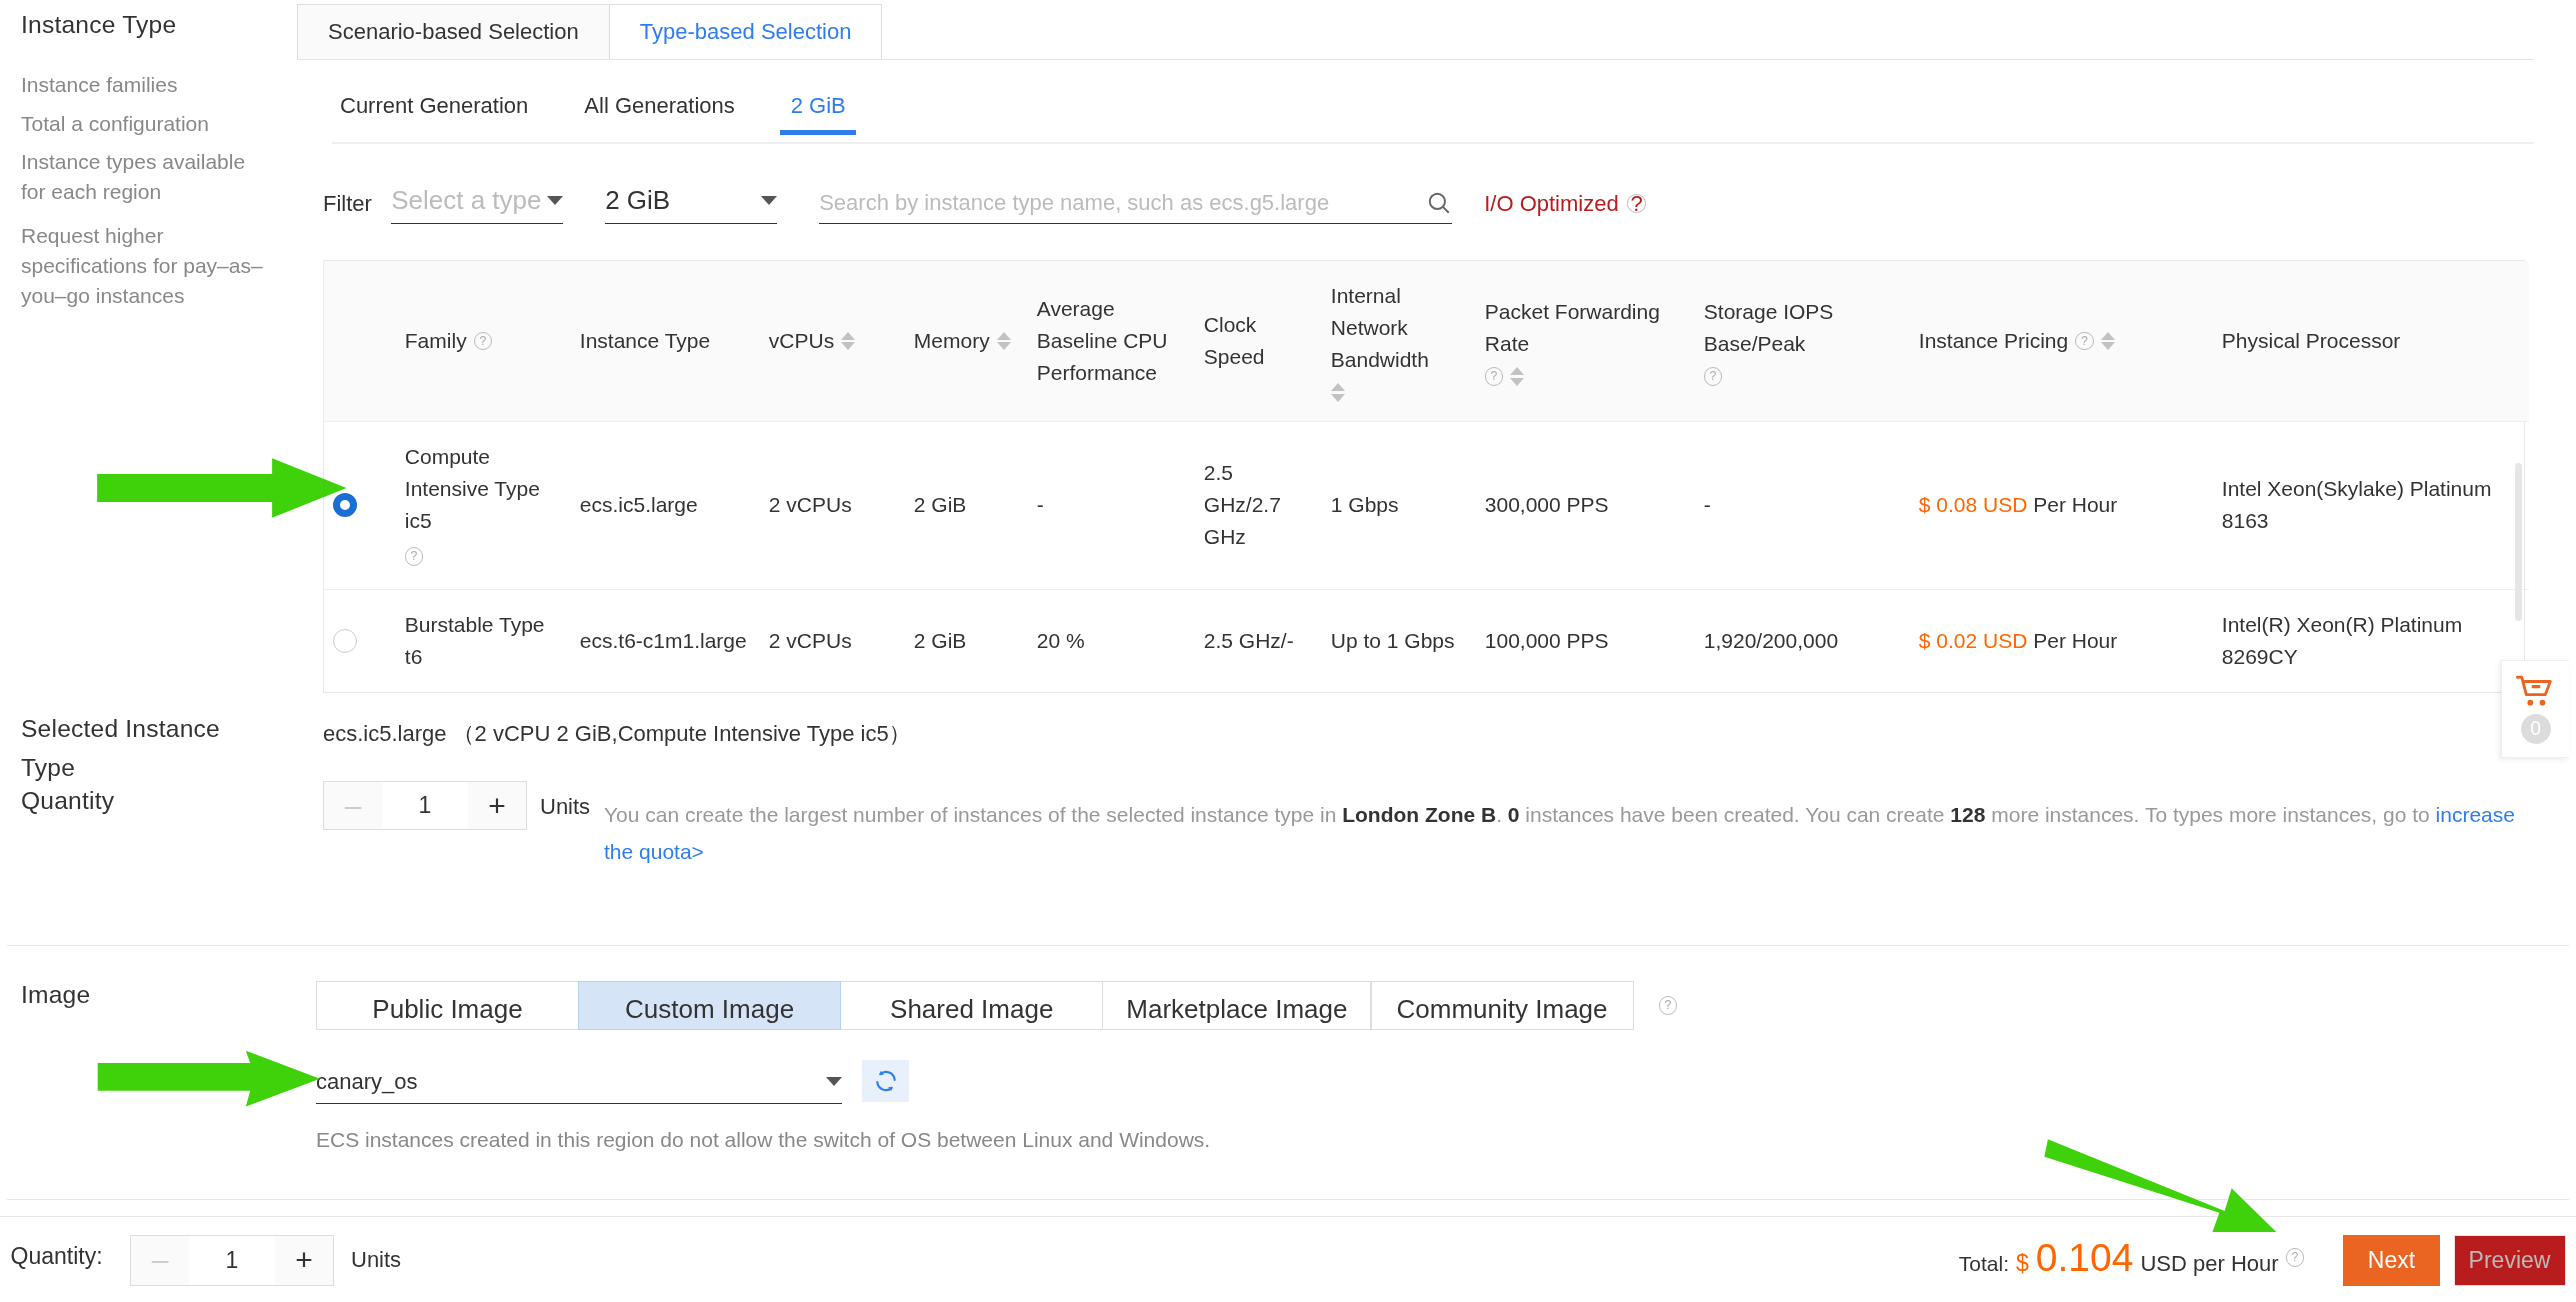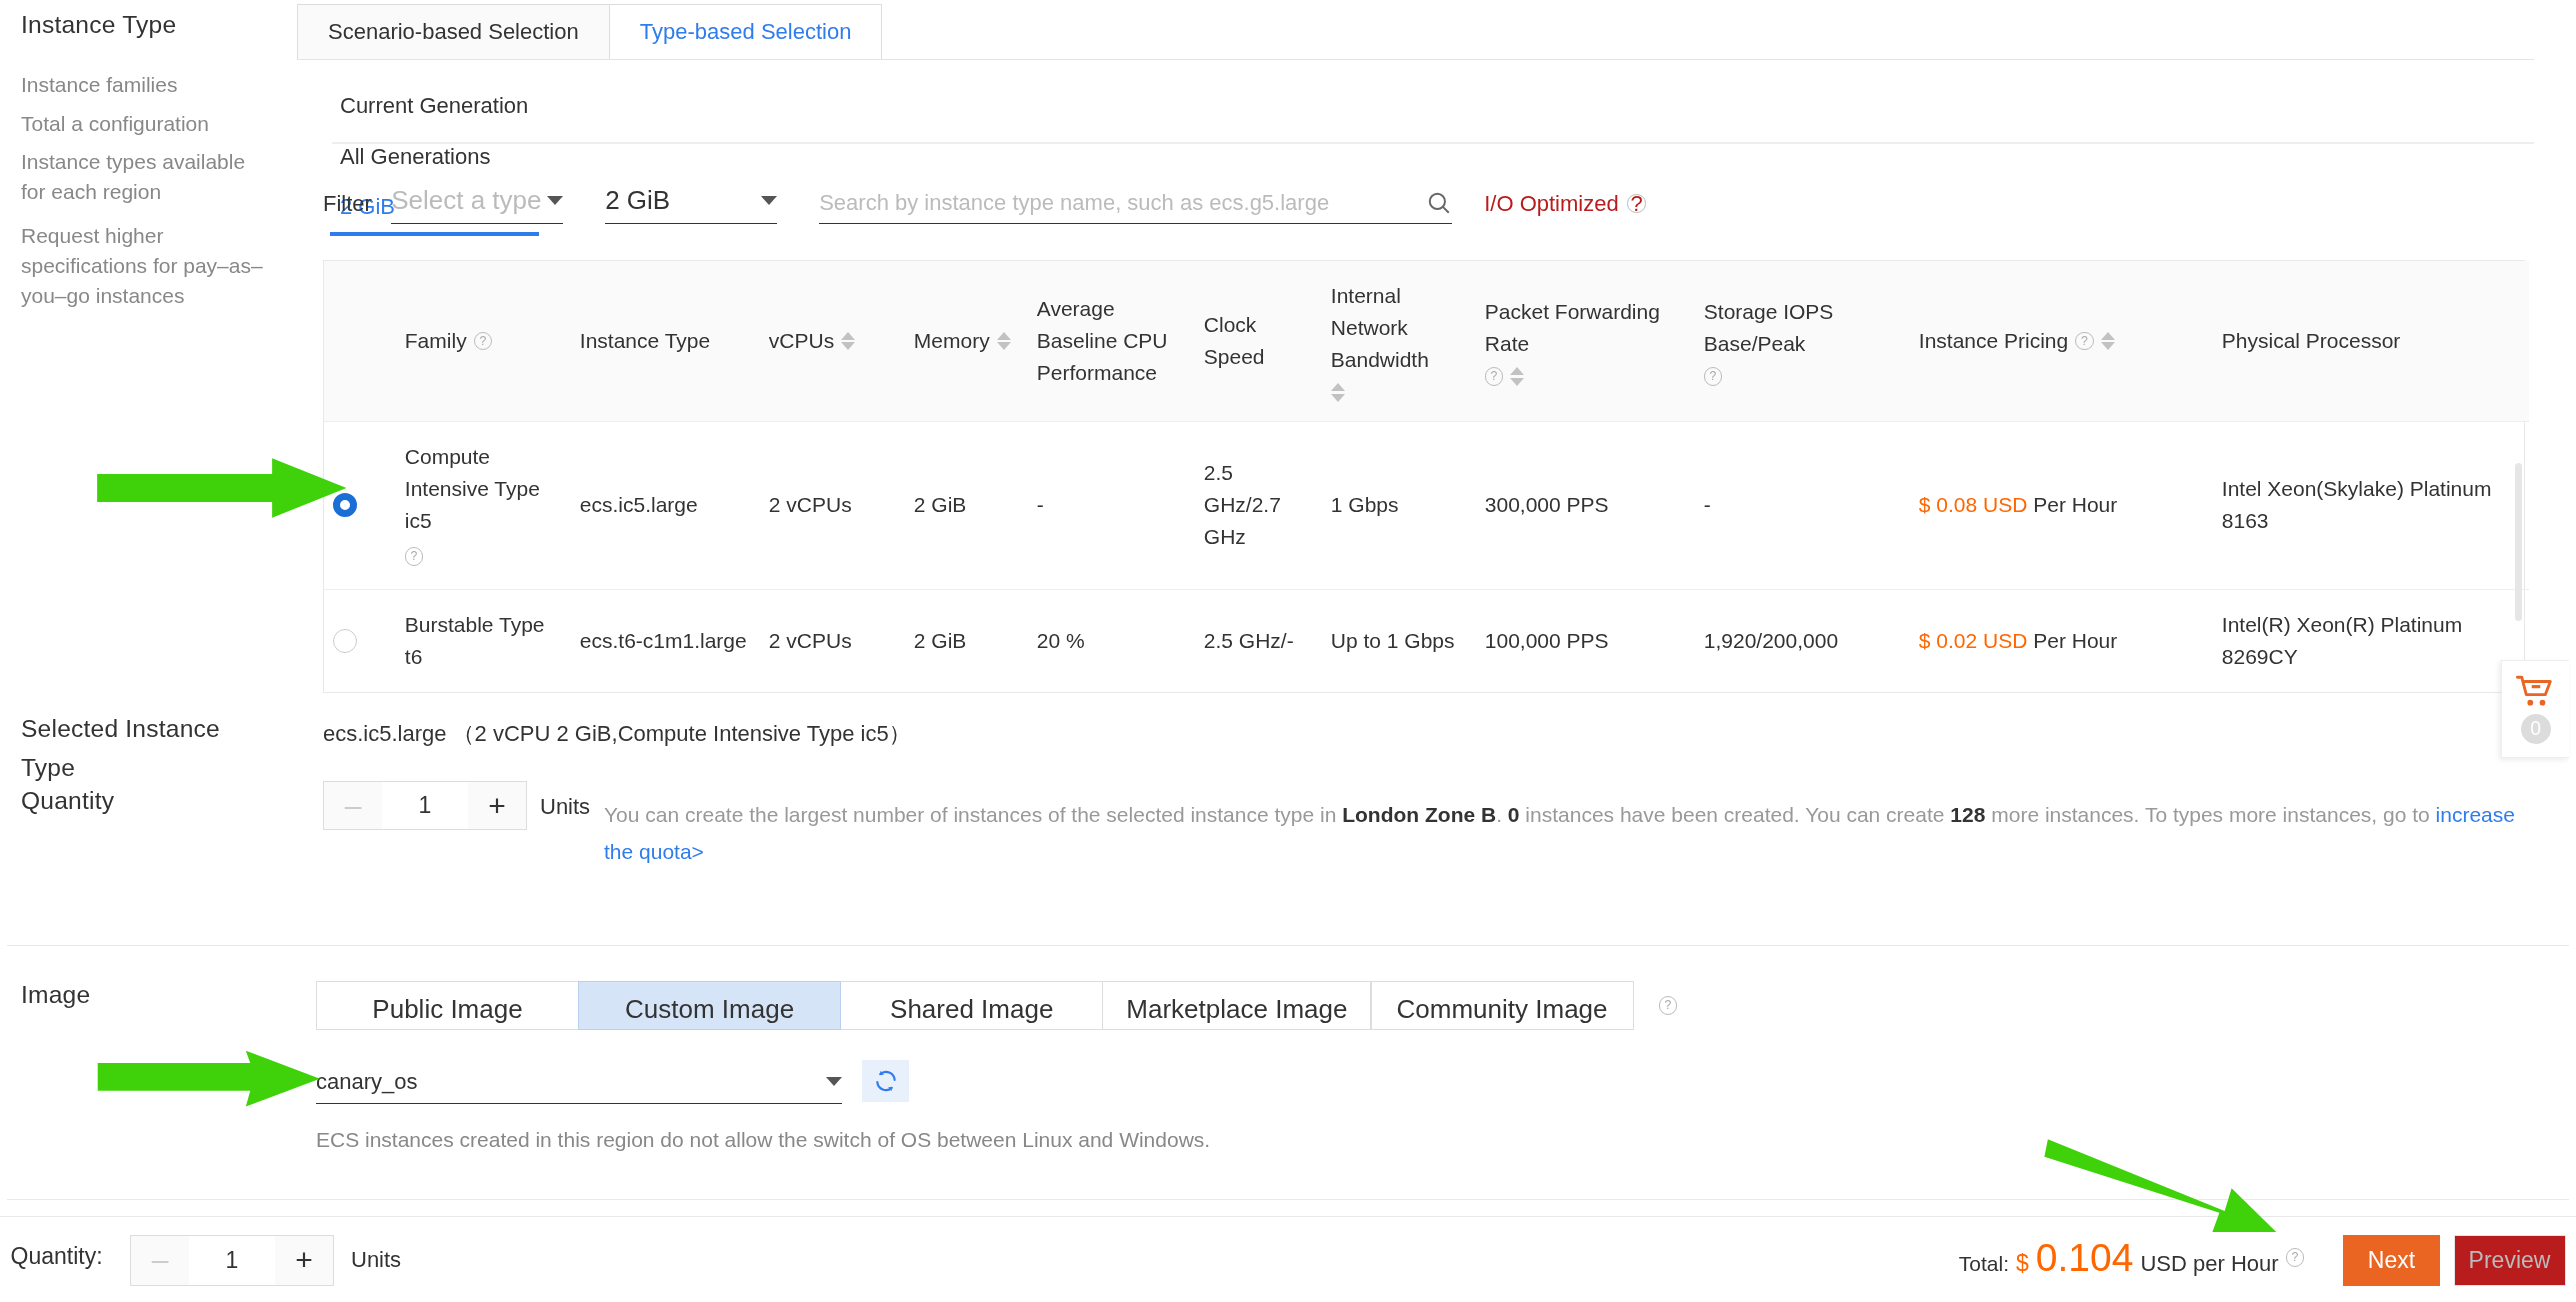--- a/index.html
+++ b/index.html
@@ -42,21 +42,21 @@
     border: 0.9px solid #ddd; border-bottom: none;
     background: #fafafa; margin-right: -0.9px; cursor: pointer;
   }
   .tabstrip .tab.active { background: #fff; color: #2f7ced; border-bottom: 0.9px solid #fff; }
   .tabstrip-rule {
     position: absolute; top: 59px; left: 290px; right: 35px;
     height: 0.9px; background: #e4e4e4;
   }
 
   
-  .subtabs { position: absolute; top: 84px; left: 333px; display: flex; flex-direction: column; }
+  .subtabs { position: absolute; top: 84px; left: 333px; display: flex; }
   .subtabs .stab {
     font-size: 22px; color: #333; padding: 8.8px 0 16px 0;
     margin-right: 56px; cursor: pointer; position: relative;
   }
   .subtabs .stab.active { color: #2f7ced; }
   .subtabs .stab.active::after {
     content: ""; position: absolute; left: -10.5px; right: -10.5px; bottom: 0;
     height: 4.4px; background: #2f7ced;
   }
   .subtabs-rule {

